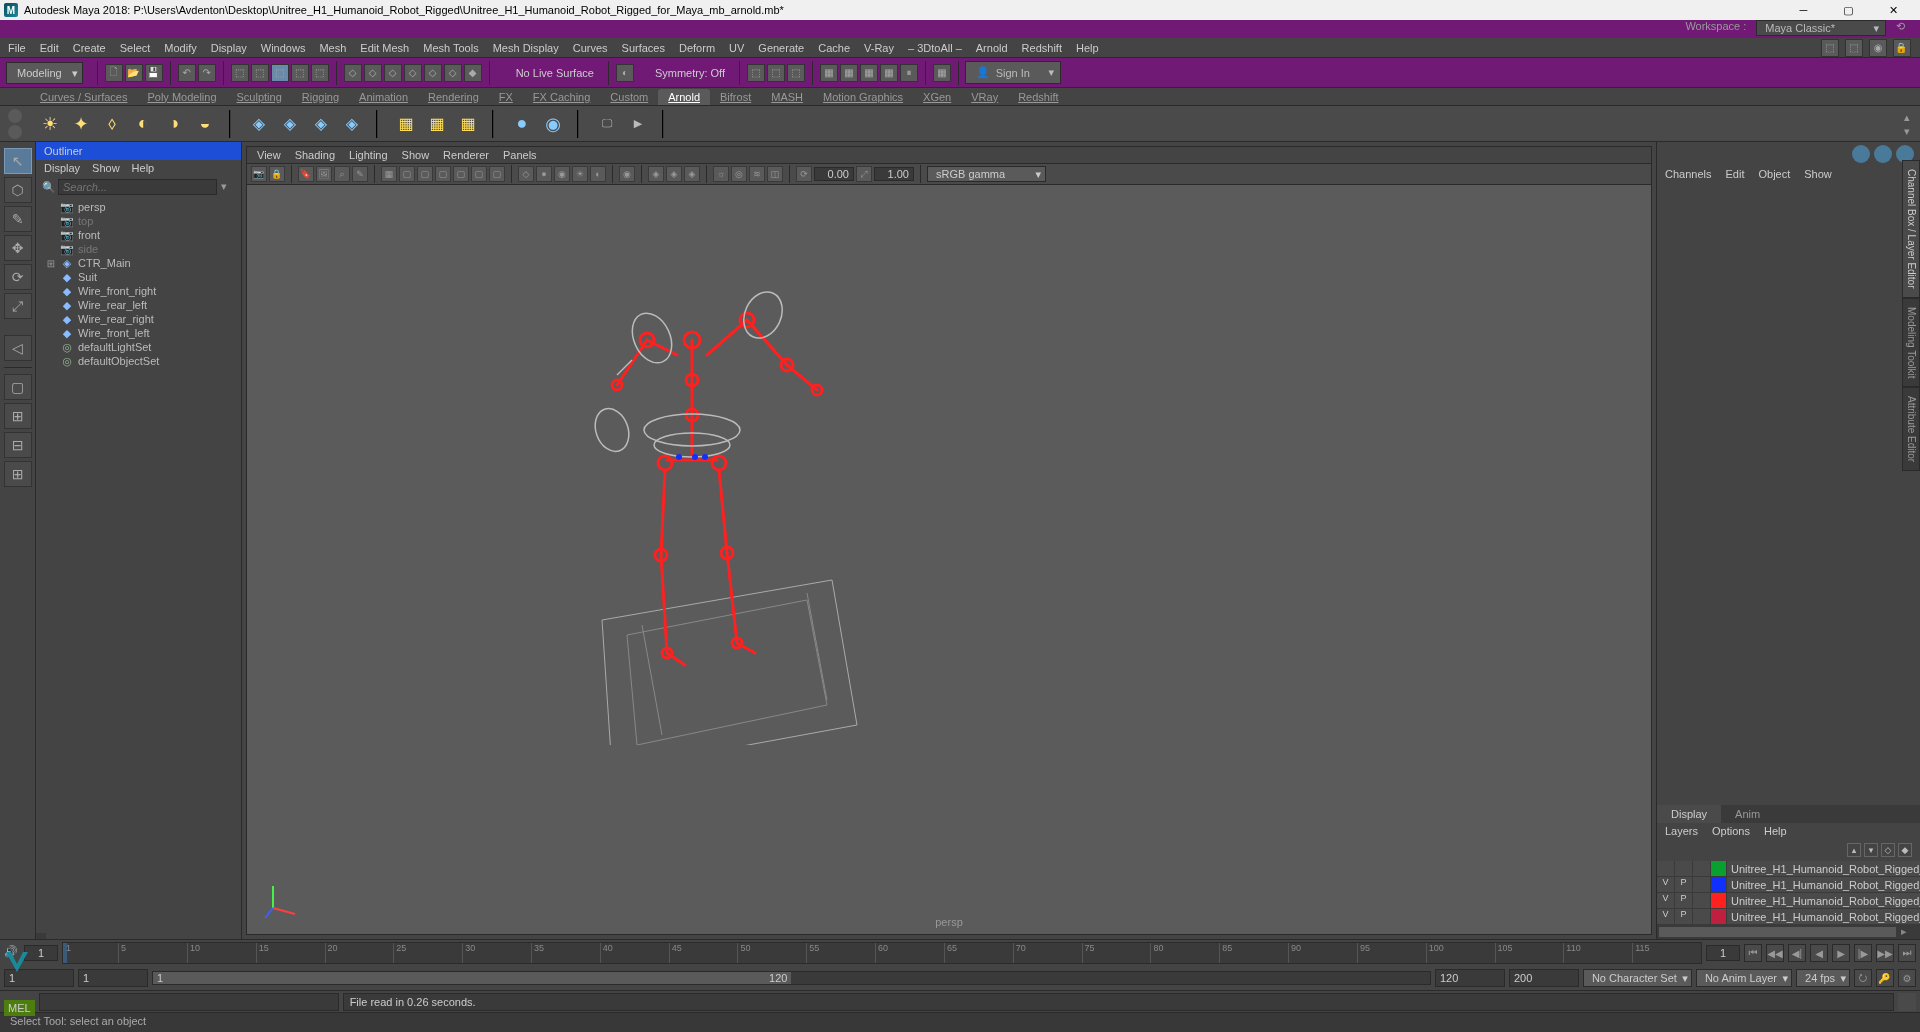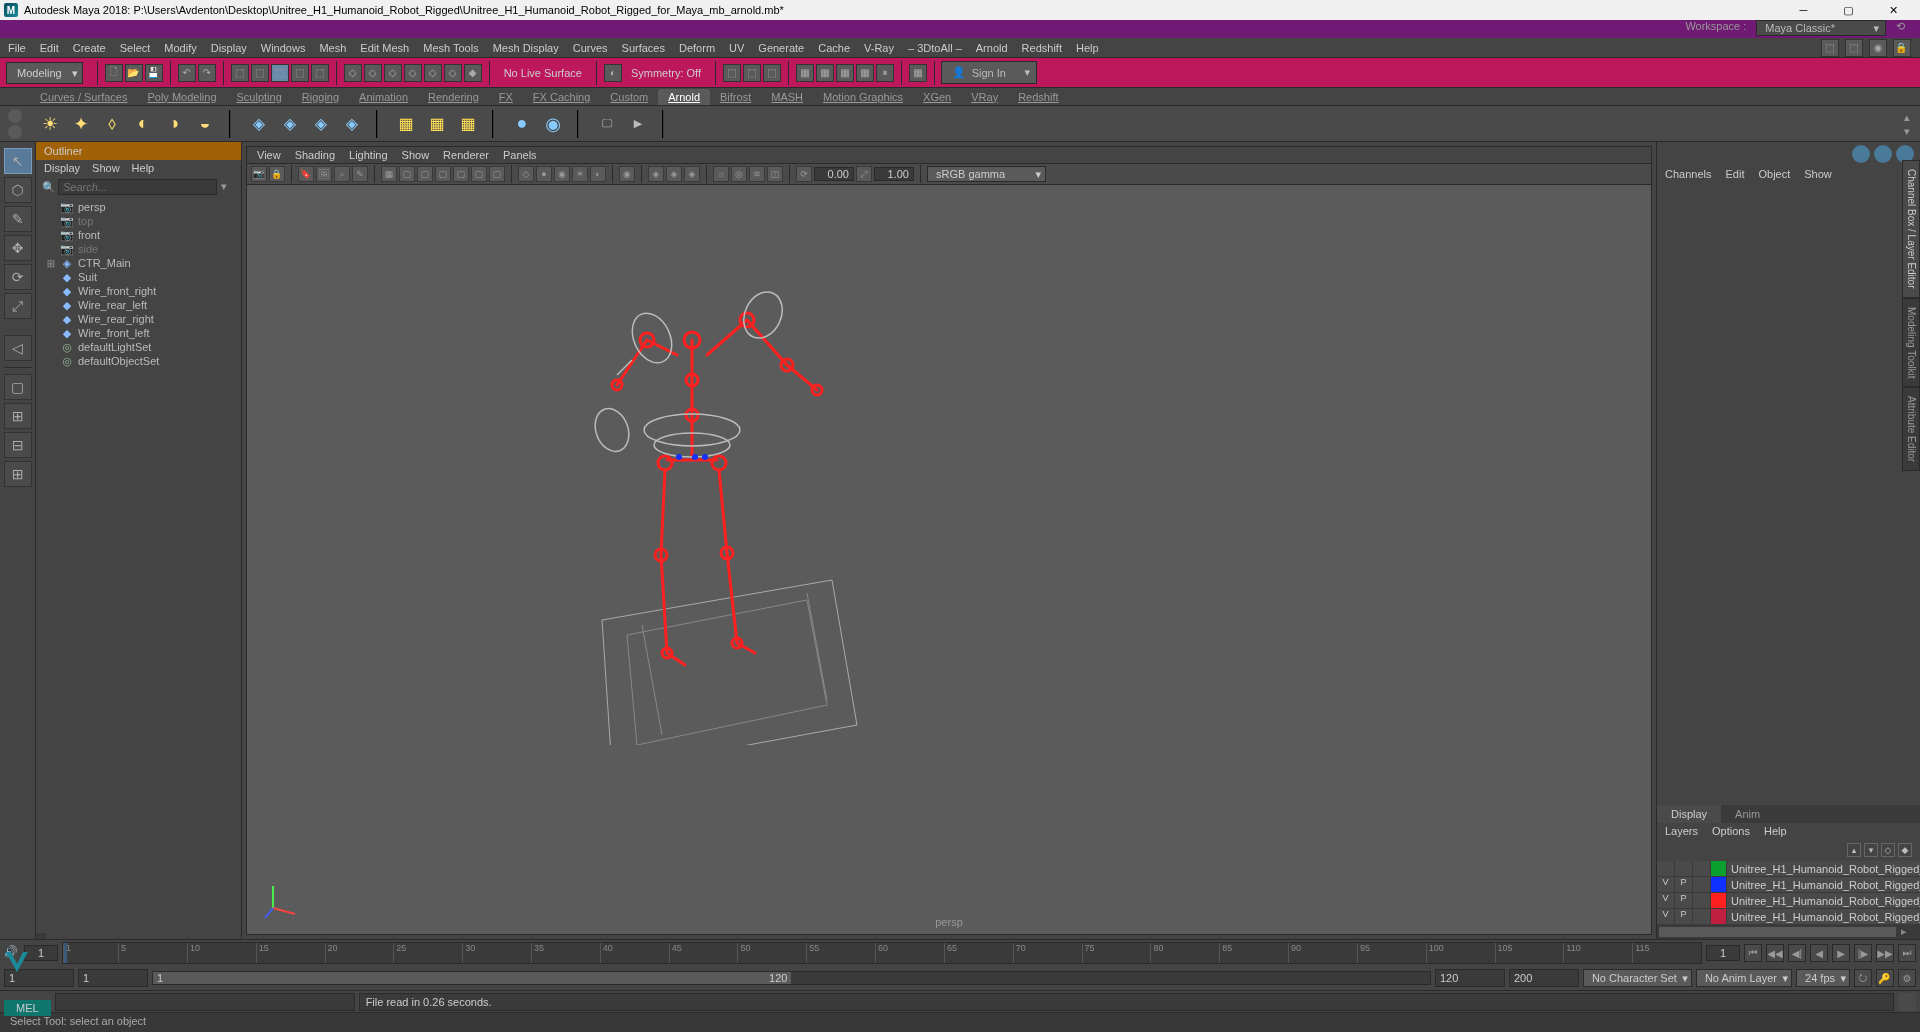--- a/index.html
+++ b/index.html
@@ -8,26 +8,26 @@
 .title-bar-left { display: flex; align-items: center; gap: 6px; }
 .maya-icon { width: 14px; height: 14px; background: linear-gradient(135deg, #0a4a5a, #1a8a9a); border-radius: 2px; display: flex; align-items: center; justify-content: center; color: #fff; font-size: 10px; font-weight: bold; }
 .win-controls { display: flex; }
 .win-btn { width: 45px; height: 20px; display: flex; align-items: center; justify-content: center; cursor: pointer; }
 .workspace-bar { background: #701a75; height: 18px; display: flex; align-items: flex-start; justify-content: flex-end; padding: 0 10px; gap: 10px; color: #999; }
 .workspace-select { background: #4a4a4a; color: #bbb; padding: 1px 50px 1px 8px; border: 1px solid #2a2a2a; position: relative; }
 .workspace-select::after { content: "▾"; position: absolute; right: 6px; }
 .main-menu { background: #444444; height: 20px; display: flex; align-items: center; padding: 0 8px; gap: 14px; color: #ccc; border-bottom: 1px solid #2a2a2a; }
 .main-menu span { cursor: pointer; }
 .menu-right { margin-left: auto; display:flex; gap:4px; align-items:center;}
-.status-toolbar { background: #be185d; height: 30px; display: flex; align-items: center; padding: 0 6px; border-bottom: 1px solid #2a2a2a; }
+.status-toolbar { background: #701a75; height: 30px; display: flex; align-items: center; padding: 0 6px; border-bottom: 1px solid #2a2a2a; }
 .mode-select { background: #5a5a5a; color: #ccc; padding: 4px 20px 4px 10px; border: 1px solid #2a2a2a; position: relative; margin-right: 8px; }
 .mode-select::after { content: "▾"; position: absolute; right: 4px; }
 .tb-divider { width:1px; height:24px; background:#2a2a2a; margin:0 6px; }
 .tb-btn { width: 18px; height: 18px; background: #5a5a5a; border: 1px solid #333; margin: 0 1px; cursor: pointer; display:flex;align-items:center;justify-content:center; color:#aaa; font-size:10px;}
-.tb-label { padding: 0 8px; color: #ccc; }
+.tb-label { padding: 0 8px; color: #ccc; margin-left: 12px; }
 .signin-btn { background:#5a5a5a; padding:4px 30px 4px 10px; display:flex; gap:6px; align-items:center; border:1px solid #2a2a2a; position:relative;}
 .signin-btn::after { content:"▾"; position:absolute; right:6px;}
 .shelf-tabs { background: #444444; height: 18px; display: flex; align-items: center; padding: 0 2px 0 30px; color: #999; border-bottom: 1px solid #2a2a2a; }
 .shelf-tab { padding: 2px 10px; cursor: pointer; text-decoration: underline; }
 .shelf-tab.active { background: #5a5a5a; color: #fff; border-radius: 3px 3px 0 0; }
 .shelf-buttons { background: #4a4a4a; height: 36px; display: flex; align-items: center; padding: 0 8px; gap: 4px; border-bottom: 1px solid #2a2a2a; position:relative; }
 .shelf-cycle-container { display:flex; flex-direction:column; gap:2px;}
 .shelf-cycle-btn { width:14px;height:14px; background:#5a5a5a; border-radius:7px;}
 .shelf-group { display:flex; gap:3px; padding:0 10px; border-right: 2px groove #3a3a3a; }
 .shelf-icon { width: 28px; height: 28px; cursor: pointer; display:flex; align-items:center; justify-content:center; background:#4a4a4a; border-radius:3px;}
@@ -35,21 +35,21 @@
 .shelf-icon.geo { color:#88ccff; font-size:16px;}
 .shelf-icon.grid { color:#ffdd55; font-size:16px;}
 .shelf-icon.sphere { color:#88ccff; font-size:18px;}
 .main-area { flex: 1; display: flex; overflow: hidden; }
 .toolbox { width: 36px; background: #444444; display: flex; flex-direction: column; align-items: center; padding: 6px 0; gap: 3px; border-right: 1px solid #2a2a2a; }
 .tool-btn { width: 28px; height: 26px; background: #4a4a4a; border: 1px solid #333; cursor: pointer; display:flex; align-items:center; justify-content:center; font-size:14px; color:#aaa;}
 .tool-btn.active { background: #5a7a9a; border-color: #7a9aba; }
 .tool-spacer { height: 10px;}
 .tool-divider { width:28px; height:1px; background:#2a2a2a; margin:3px 0;}
 .outliner-panel { width: 206px; background: #444444; display: flex; flex-direction: column; border-right: 1px solid #2a2a2a; }
-.outliner-title { background: #a16207; padding: 3px 8px; color: #ccc; }
+.outliner-title { background: #1d4ed8; padding: 3px 8px; color: #ccc; }
 .outliner-menu { background: #444444; padding: 2px 8px; display: flex; gap: 12px; color: #ccc; }
 .outliner-search { display:flex; align-items:center; padding:3px 6px; gap:4px;}
 .outliner-search-icon { width:12px; height:12px; }
 .outliner-search input { flex:1; background:#3a3a3a; border:1px solid #2a2a2a; color:#999; padding:1px 4px; font-style:italic;}
 .outliner-dropdown { width:14px;height:14px;color:#999;}
 .outliner-tree { flex:1; background:#444444; overflow:auto; padding:2px 4px;}
 .tree-item { display:flex; align-items:center; padding:1px 0 1px 20px; gap:4px; cursor:pointer; color:#bbb;}
 .tree-item.dim { color:#777; }
 .tree-expand { width:10px; text-align:center; color:#999; font-size:10px; margin-left:-14px;}
 .tree-icon { width:14px; height:12px;display:inline-flex;align-items:center;justify-content:center; font-size:11px;}
@@ -98,21 +98,21 @@
 .time-current { position:absolute; left:0; width:4px; height:100%; background:#3a5a7a;}
 .playback-btn { width:18px; height:18px; background:#4a4a4a; border:1px solid #2a2a2a; cursor:pointer; display:flex;align-items:center;justify-content:center;font-size:10px; color:#999;}
 .time-volume { width:16px;height:16px;}
 .range-slider { height:24px; display:flex; align-items:center; padding:0 4px; gap:4px; background:#444444;}
 .range-field { width:70px; background:#3a3a3a; border:1px solid #2a2a2a; color:#ccc; padding:2px 4px;}
 .range-track { flex:1; height:14px; background:#3a3a3a; border:1px solid #2a2a2a; position:relative;}
 .range-thumb { position:absolute; left:0; width:50%; height:100%; background:#5a5a5a;}
 .range-select { background:#5a5a5a; border:1px solid #2a2a2a; padding:2px 14px 2px 8px; color:#ccc; position:relative;}
 .range-select::after { content:"▾"; position:absolute; right:3px;}
 .command-line { height:22px; display:flex; align-items:center; padding:0 4px; gap:4px; background:#444444; border-top:1px solid #2a2a2a;}
-.cmd-type { background:#0f766e; padding:2px 12px; color:#ccc;margin-top:12px;}
+.cmd-type { background:#4d7c0f; padding:2px 4px; color:#ccc;margin-top:12px;}
 .cmd-input { width:300px; background:#3a3a3a; border:1px solid #2a2a2a; color:#ccc; padding:2px;}
 .cmd-result { flex:1; background:#3a3a3a; border:1px solid #2a2a2a; color:#ccc; padding:2px 6px;}
 .cmd-script-btn { width:18px;height:18px; background:#4a4a4a;}
 .help-line { height:20px; padding:2px 10px; background:#383838; color:#aaa; border-top:1px solid #2a2a2a;}
 .maya-logo-corner { position:absolute; left:4px; bottom:56px; width:26px;height:26px; z-index:5;}
 .slider-vert { width:10px; background:#3a3a3a;}
 </style>
 </head>
 <body>
 

